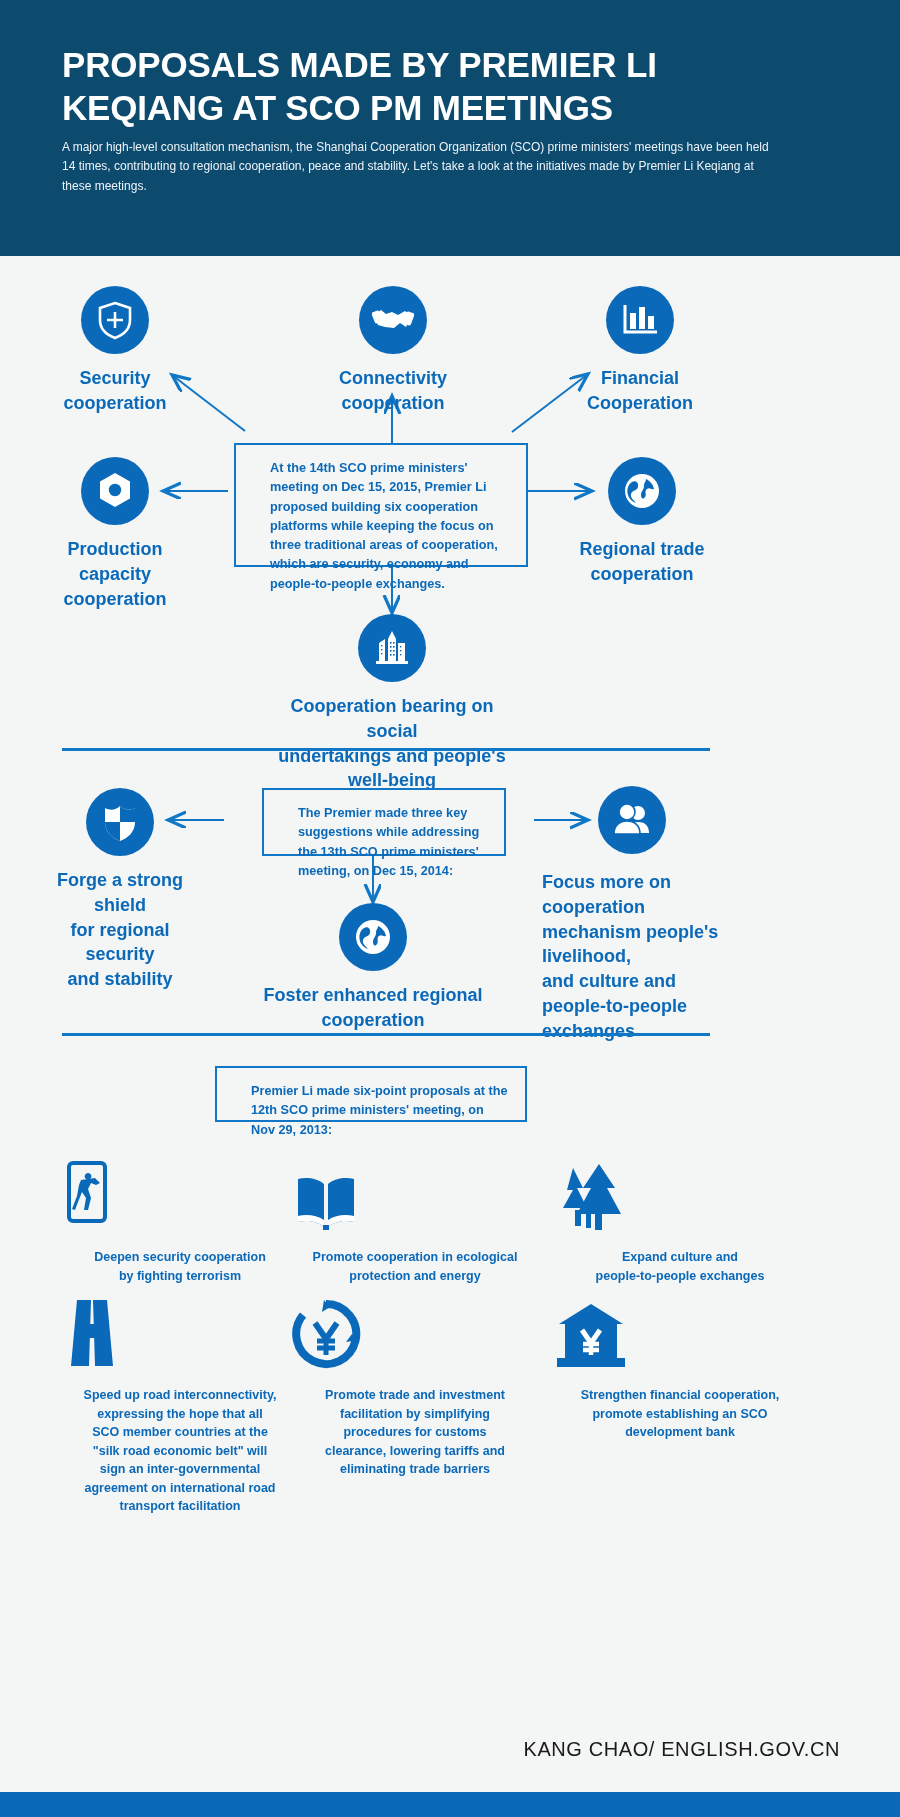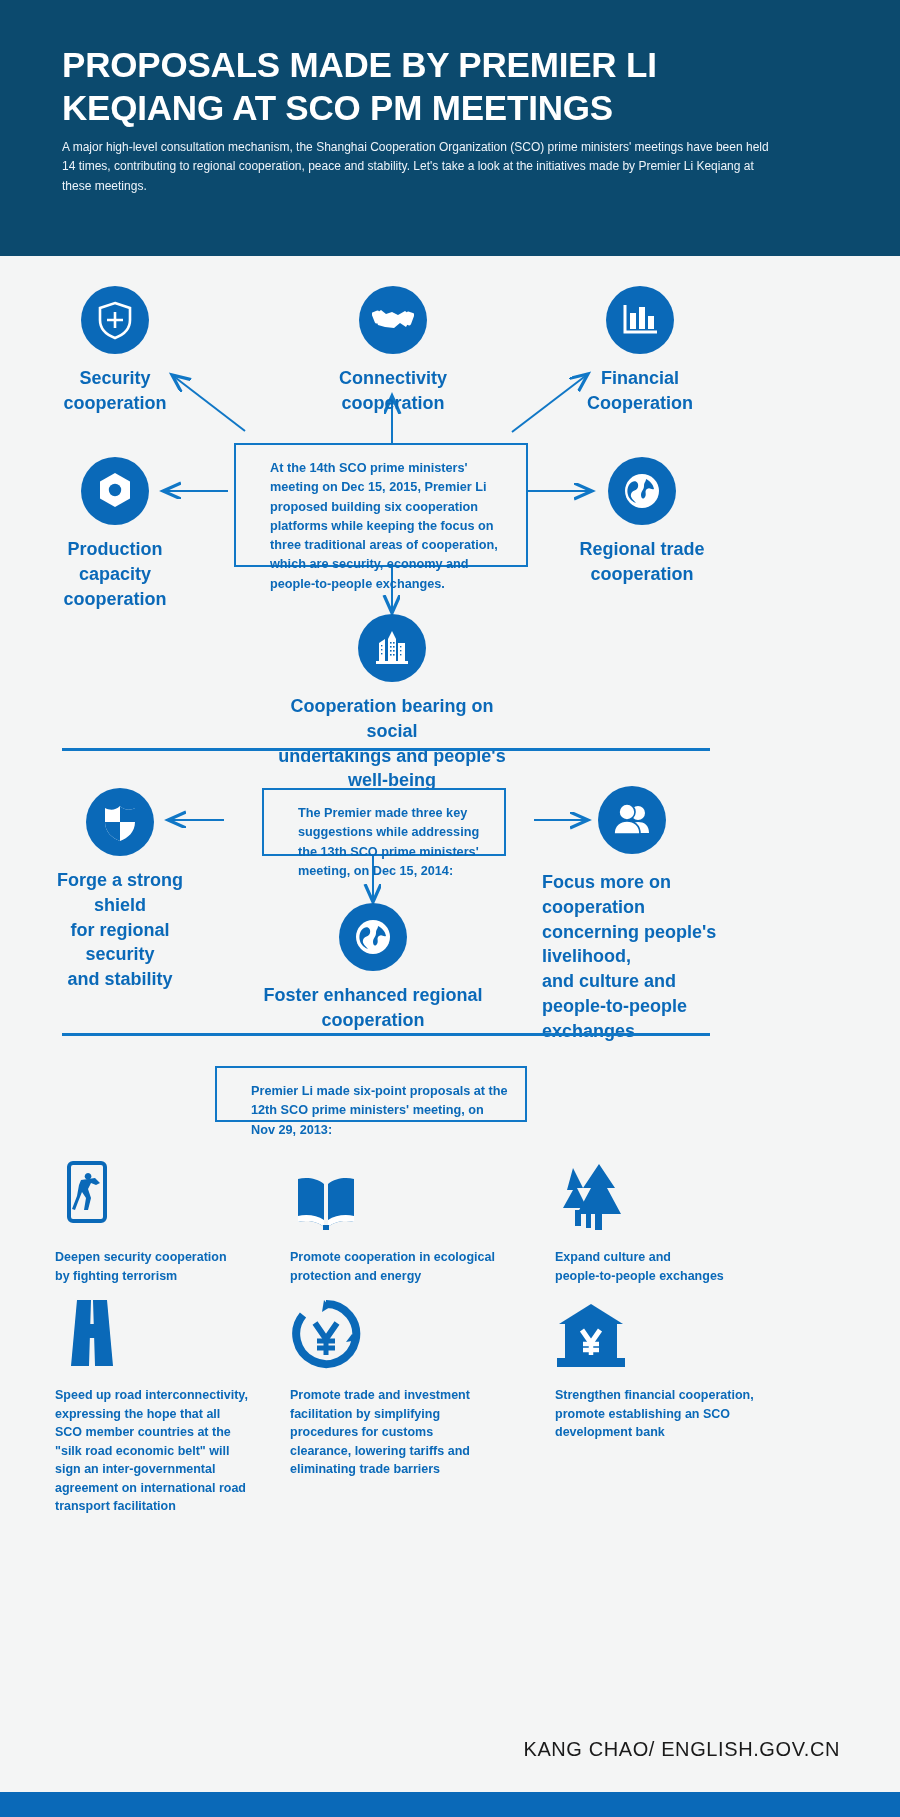--- a/index.html
+++ b/index.html
@@ -83,21 +83,21 @@
 
   
   .arrows {
     position: absolute;
     left: 0; top: 0;
     width: 900px; height: 1817px;
     pointer-events: none;
   }
 
   
-  .grid-item { position: absolute; width: 250px; }
+  .grid-item { position: absolute; width: 250px; text-align: center; }
   .grid-icon {
     height: 84px;
     display: flex;
     align-items: flex-end;
   }
   .grid-label {
     margin-top: 14px;
     color: #0a69b8;
     font-size: 12.5px;
     font-weight: bold;
@@ -267,21 +267,21 @@
   <div class="node" style="left:542px; top:786px; width:200px; align-items:flex-start;">
     <div class="icon-circle" style="width:68px;height:68px;margin-left:56px;">
       <svg width="44" height="40" viewBox="0 0 44 40">
         <circle cx="28" cy="13" r="7" fill="#ffffff"></circle>
         <path d="M17 33 C17 25 22 22 28 22 C34 22 39 25 39 33 Z" fill="#ffffff"></path>
         <circle cx="17" cy="12" r="8" fill="#ffffff" stroke="#0a69b8" stroke-width="1.6"></circle>
         <path d="M4 34 C4 25 10 21 17 21 C24 21 30 25 30 34 Z" fill="#ffffff" stroke="#0a69b8" stroke-width="1.6"></path>
       </svg>
     </div>
     <div class="node-label" style="text-align:left; margin-top:16px;">Focus more on cooperation
-concerning people's livelihood,
+mechanism people's livelihood,
 and culture and
 people-to-people exchanges</div>
   </div>
 
   <div class="node" style="left:253px; top:903px; width:240px;">
     <div class="icon-circle" style="width:68px;height:68px;">
       <svg width="44" height="44" viewBox="0 0 44 44">
         <circle cx="22" cy="22" r="17" fill="#ffffff"></circle>
         <path d="M13 13 C17 11 20 14 19 18 C18 22 13 21 12 25 C11 29 15 31 17 34
                  C14 33 10 30 9 26 C7.5 21 9 15 13 13 Z" fill="#0a69b8"></path>

